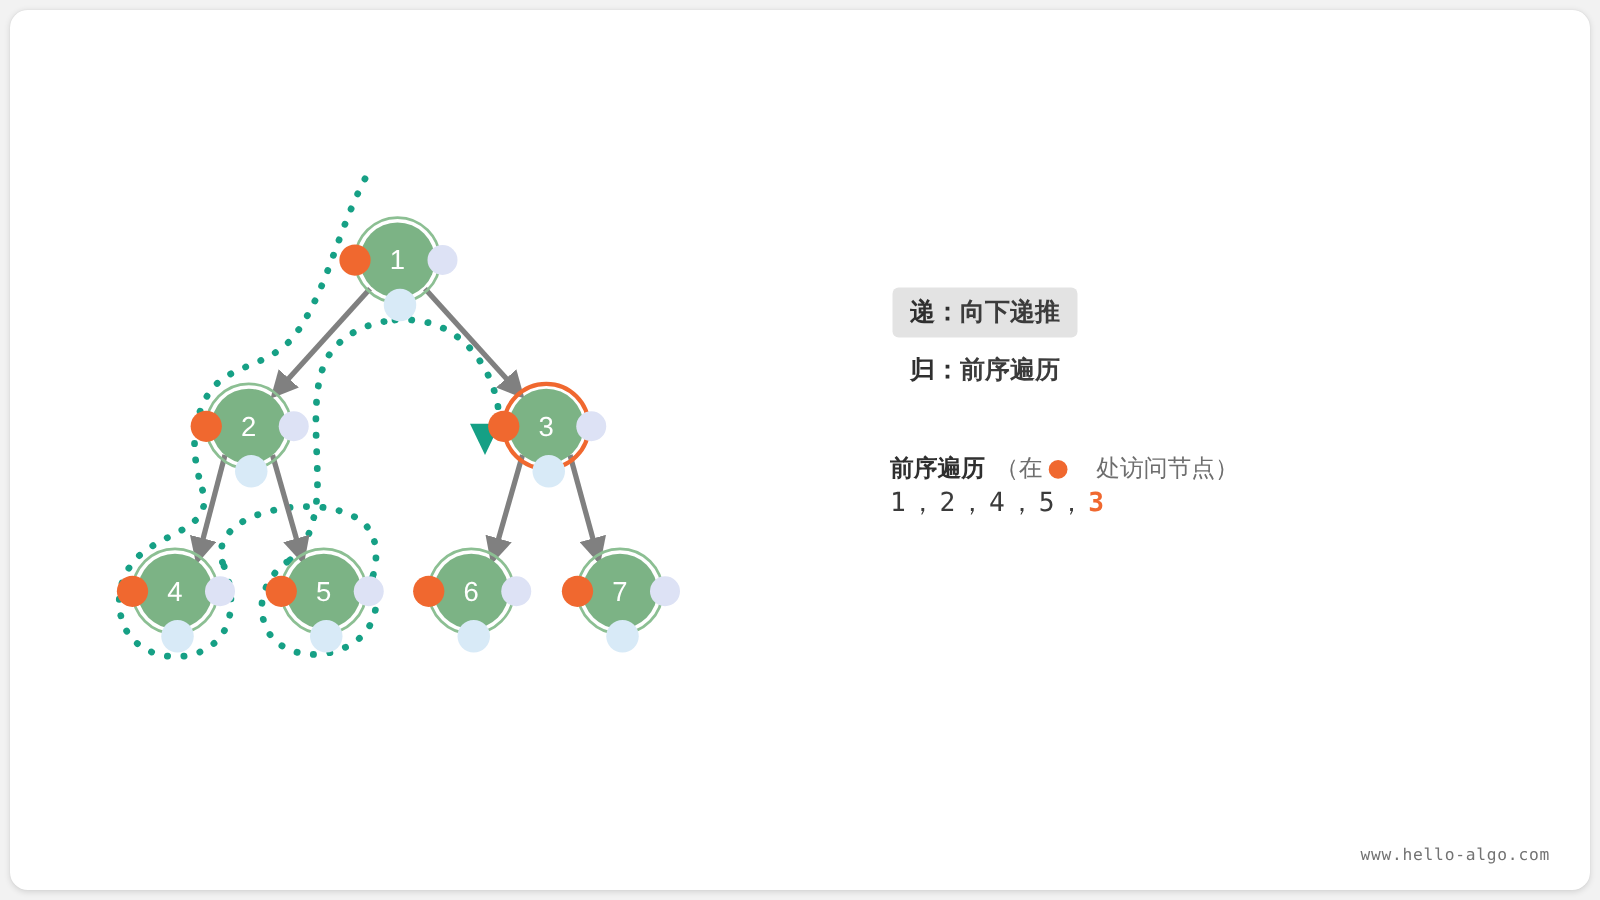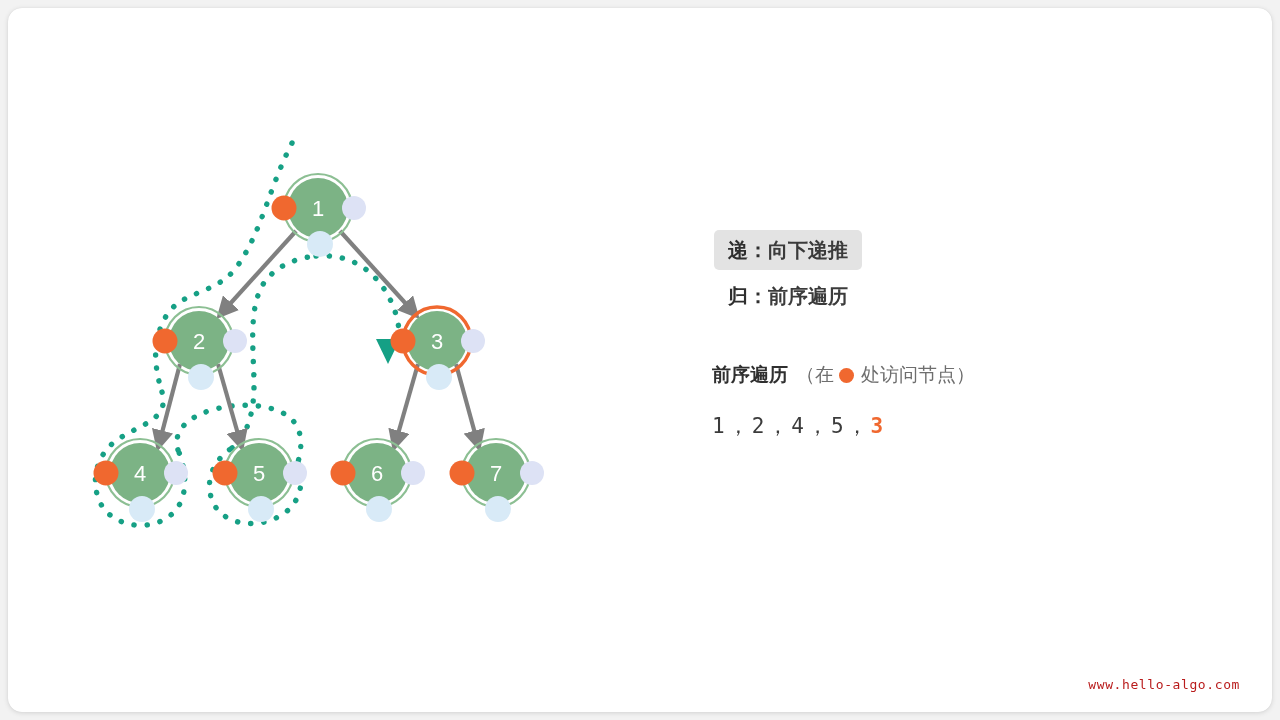--- a/index.html
+++ b/index.html
@@ -111,40 +111,39 @@
     display: inline-block;
     width: 15px;
     height: 15px;
     border-radius: 50%;
     background: #f0682f;
     vertical-align: middle;
     margin: 0 5px;
   }
 
   #traversal-seq {
-    margin-top: 24px;
     font-size: 21px;
     color: #3b3b3b;
     letter-spacing: 3px;
     font-family: "DejaVu Sans Mono", "Liberation Mono", monospace;
     white-space: nowrap;
   }
 
   #traversal-seq .cur {
     color: #f0682f;
     font-weight: bold;
   }
 
   
   #watermark {
     position: absolute;
     right: 40px;
     bottom: 28px;
     font-size: 13px;
-    color: #b91c1c;
+    color: #737373;
     letter-spacing: 0.6px;
     font-family: "DejaVu Sans Mono", "Liberation Mono", monospace;
   }
 
   .node-label {
     font-family: "Liberation Sans", "DejaVu Sans", sans-serif;
     font-size: 22px;
     fill: #ffffff;
   }
 </style>
@@ -270,21 +269,21 @@
       <span class="legend-key">归：</span>
       <span class="legend-val">前序遍历</span>
     </div>
   </div>
 
   <div id="traversal">
     <div id="traversal-title">
       <span class="tt-bold">前序遍历</span>
       <span class="tt-rest">（在</span>
       <span class="inline-dot"></span>
-      <span class="tt-rest" style="margin-left:2px;">处访问节点）</span>
+      <span class="tt-rest" style="margin-left:18px;">处访问节点）</span>
     </div>
     <div id="traversal-seq">
       <span>1，2，4，5，</span><span class="cur">3</span>
     </div>
   </div>
 
   <div id="watermark">www.hello-algo.com</div>
 
 </div>
 

